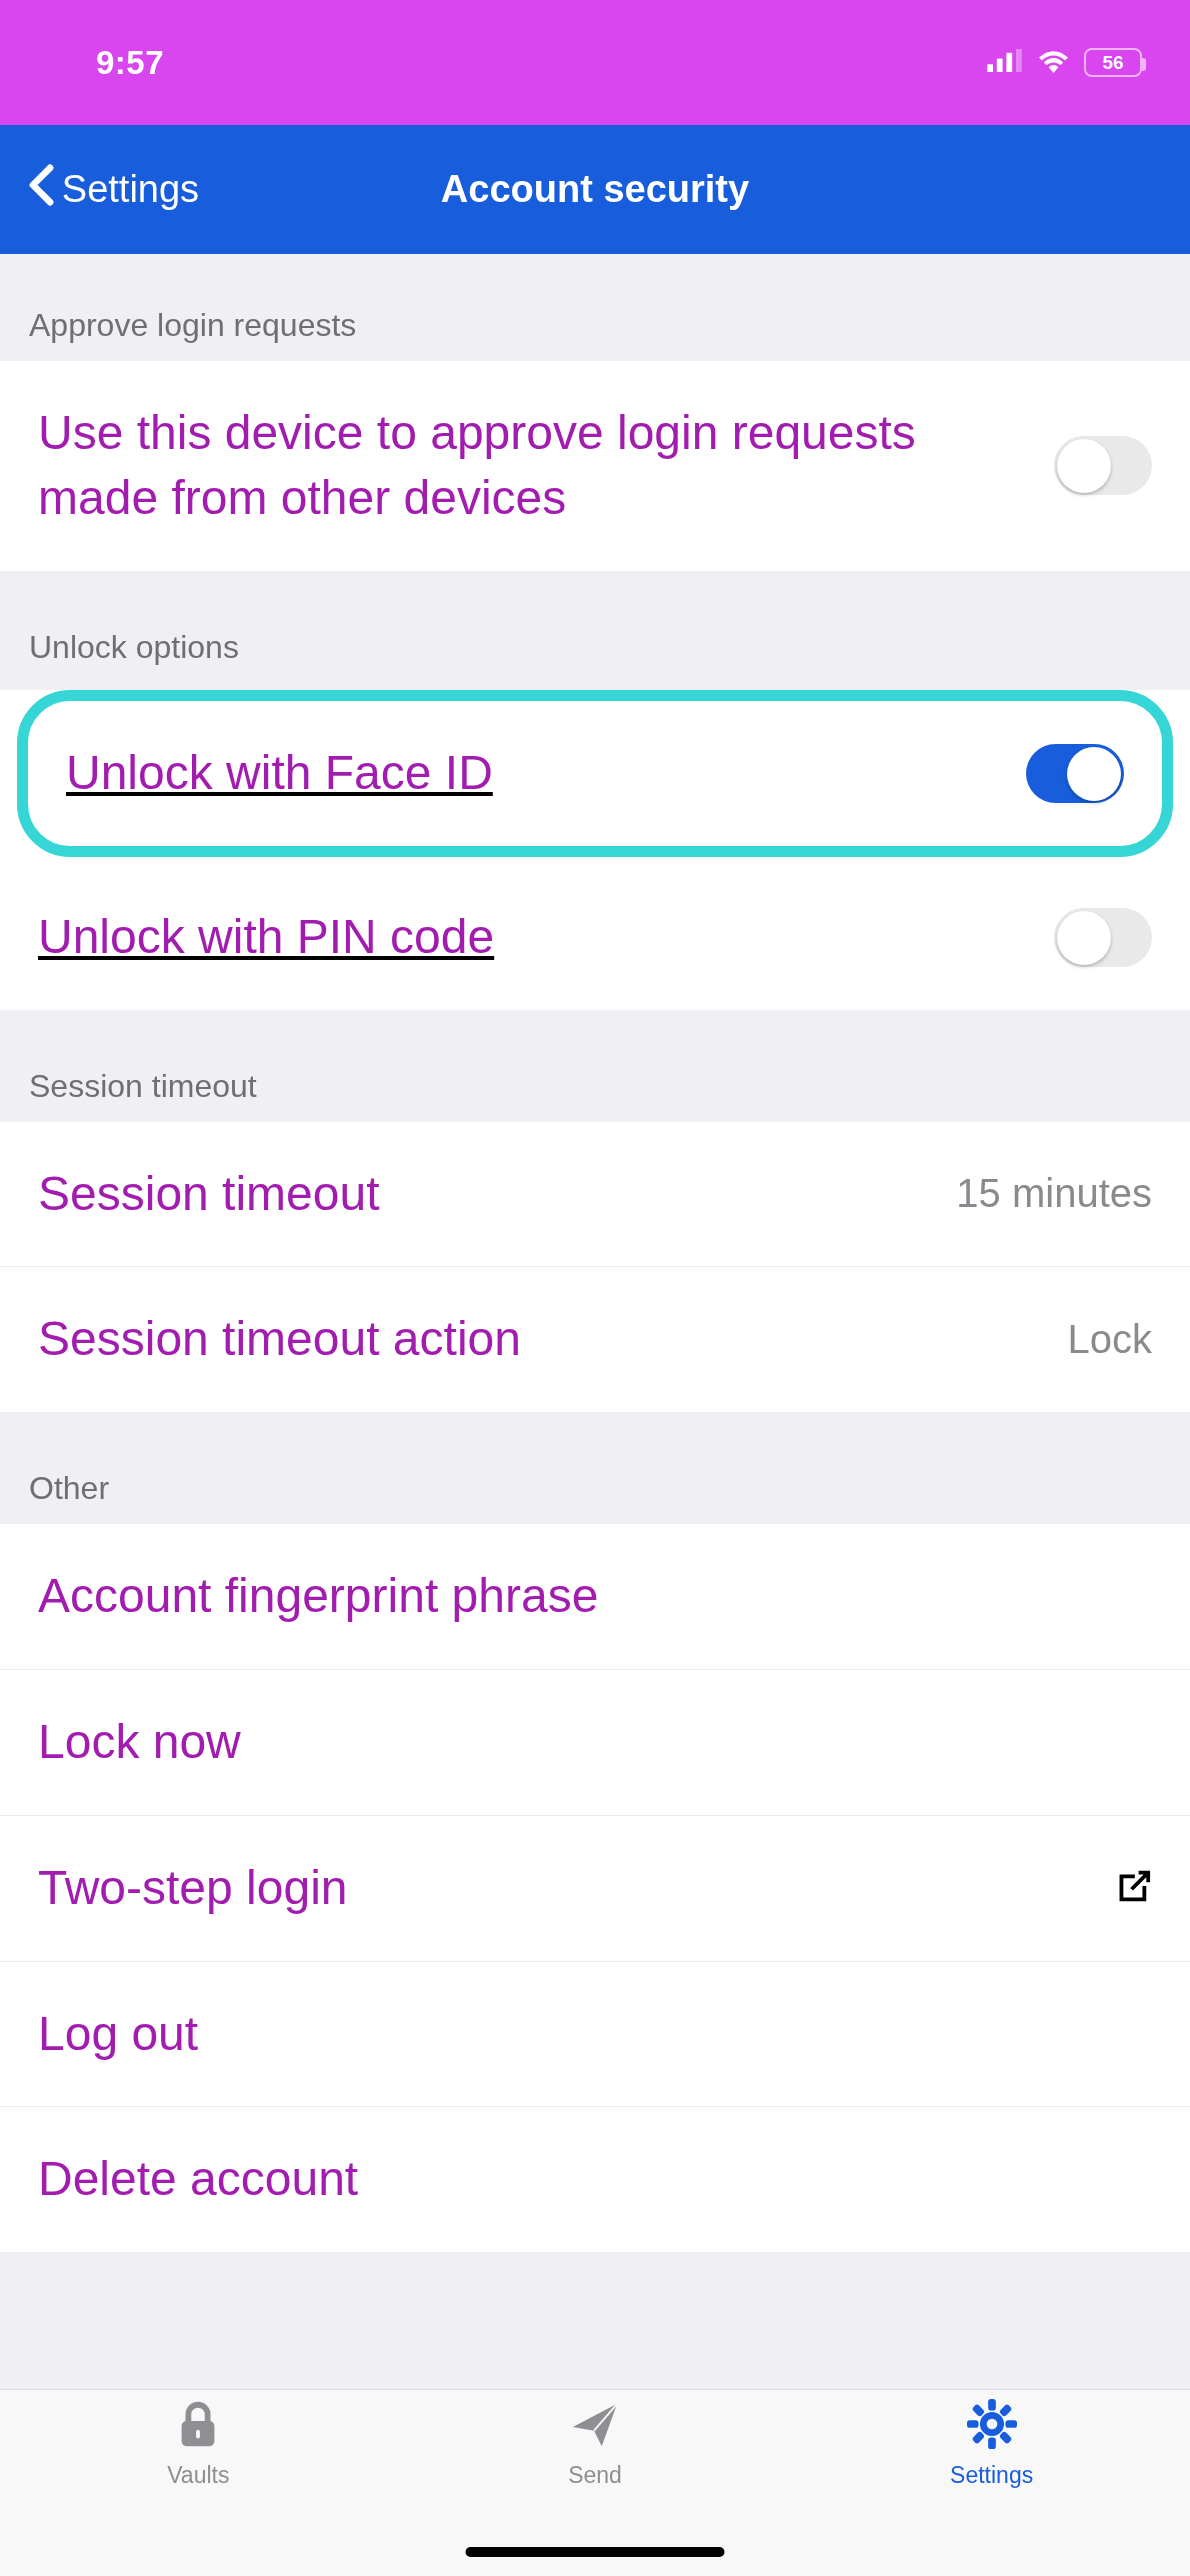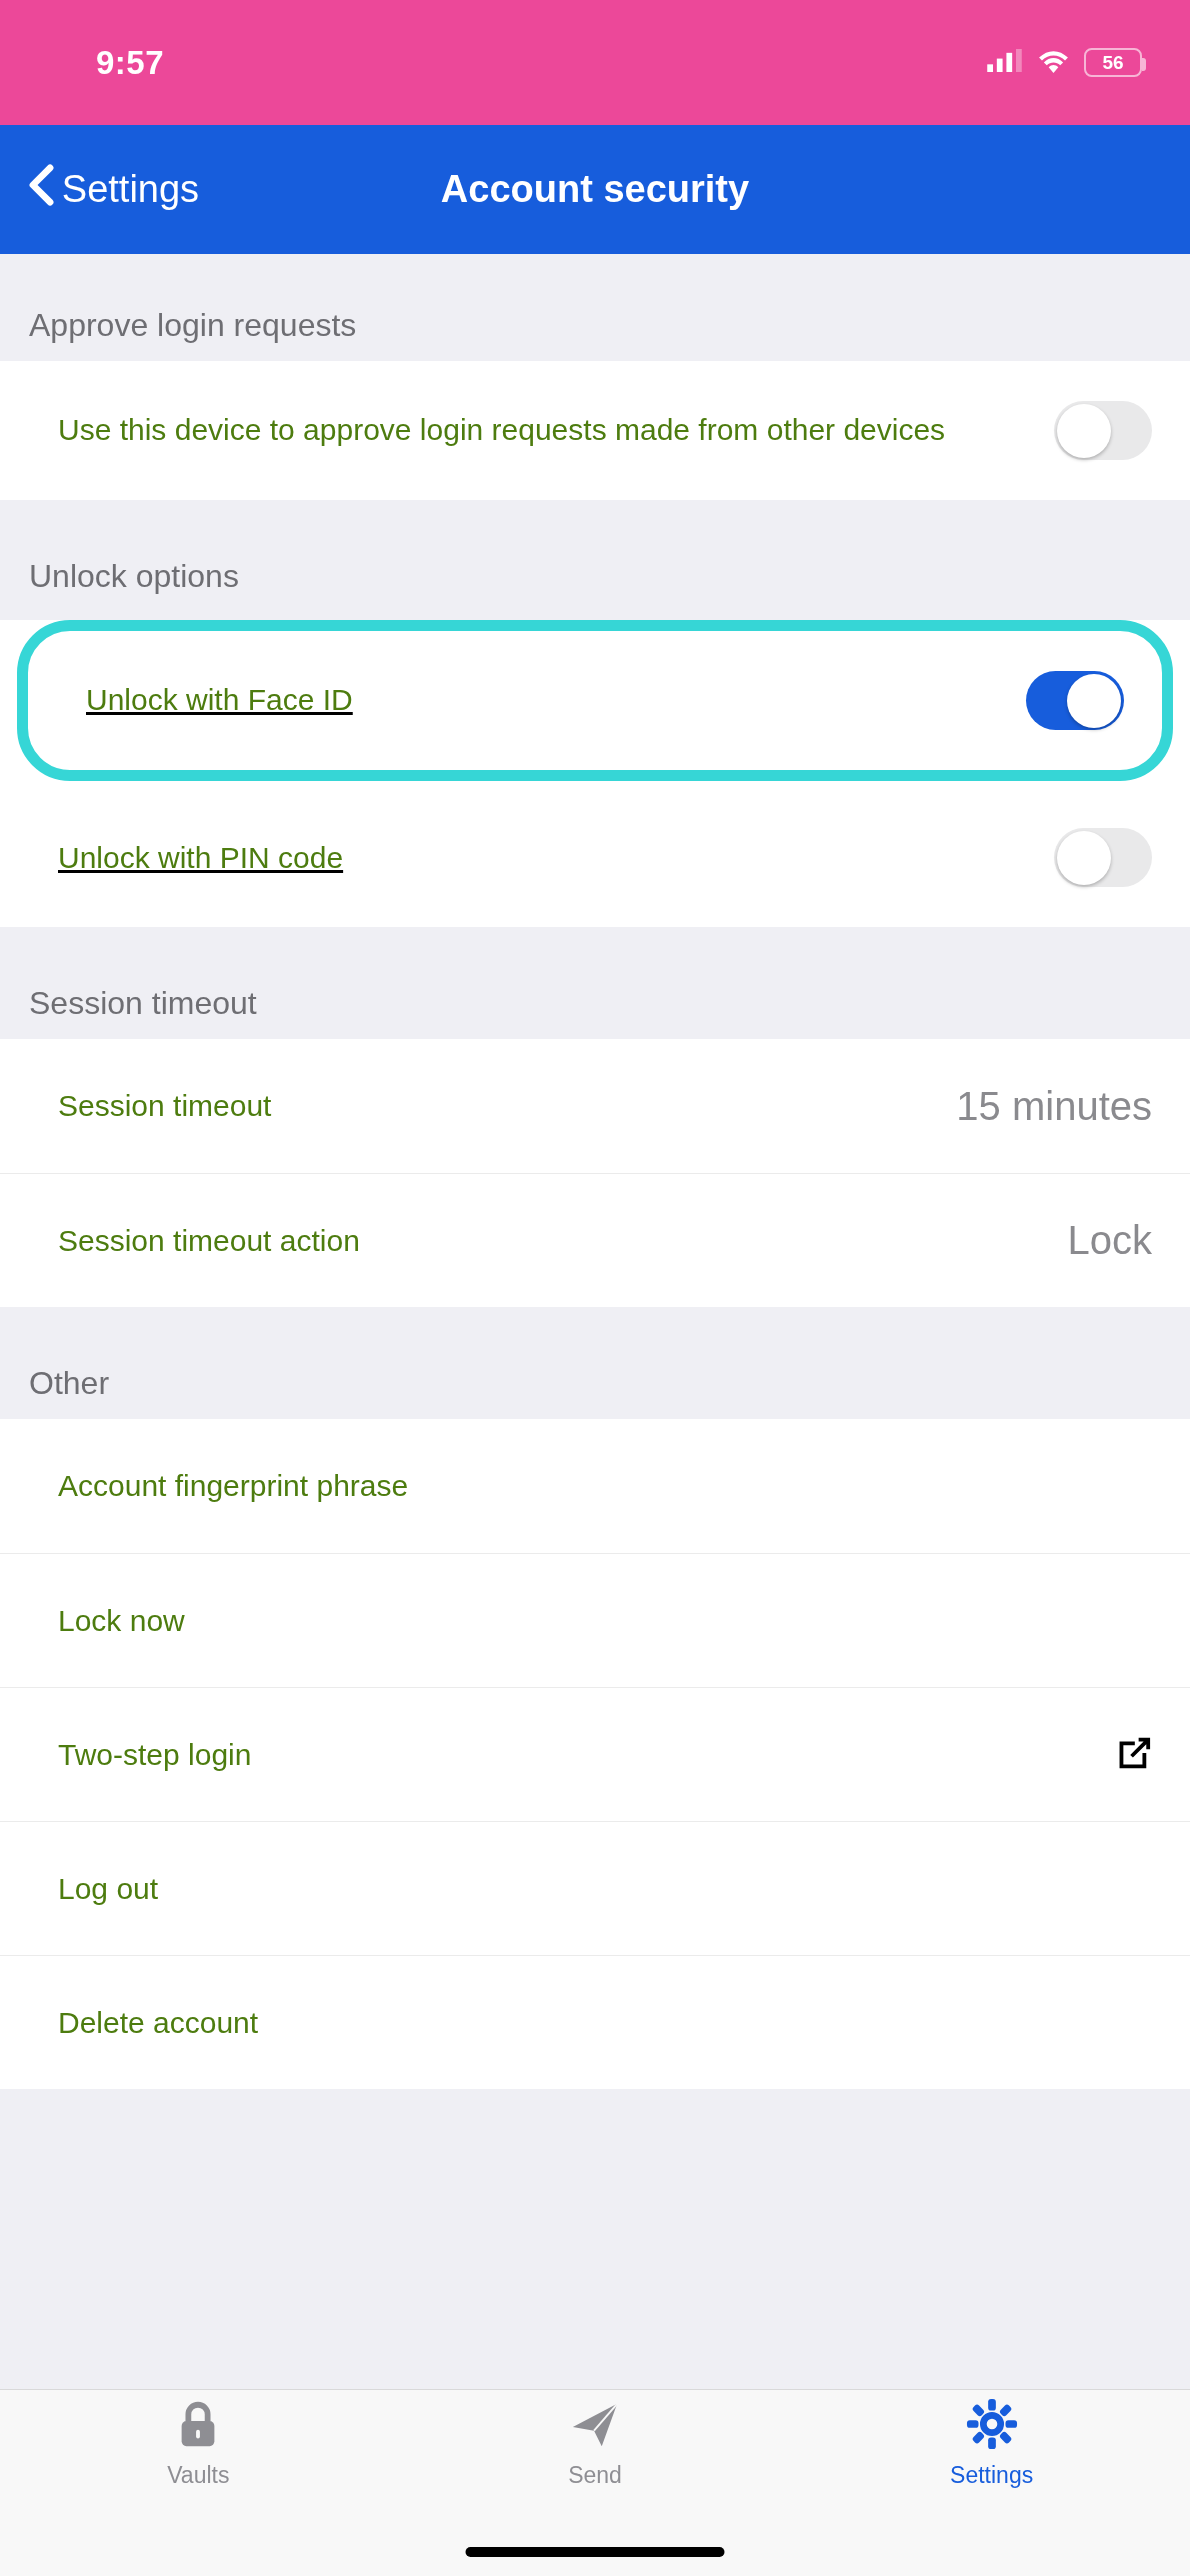--- a/index.html
+++ b/index.html
@@ -1,36 +1,36 @@
 <!DOCTYPE html>
 <html><head>
   <meta charset="utf-8">
   <style>
     * { margin: 0; padding: 0; box-sizing: border-box; }
     html, body { width: 1190px; height: 2576px; font-family: -apple-system, 'Helvetica Neue', Arial, sans-serif; background: #efeff4; overflow: hidden; }
 
     
-    .status-bar { background: #ec4899; height: 125px; display: flex; align-items: center; justify-content: space-between; padding: 0 48px 0 96px; color: #fff; }
+    .status-bar { background: #d946ef; height: 125px; display: flex; align-items: center; justify-content: space-between; padding: 0 48px 0 96px; color: #fff; }
     .status-time { font-size: 33px; font-weight: 700; letter-spacing: 0.5px; }
     .status-right { display: flex; align-items: center; gap: 13.4px; }
     .battery-box { border: 2.4px solid rgba(255,255,255,0.6); border-radius: 7.7px; width: 58px; height: 29px; display:flex; align-items:center; justify-content:center; font-size: 19px; font-weight: 700; position: relative; }
     .battery-box::after { content:''; position:absolute; right:-5.7px; top:7.7px; width:3.8px; height:13.4px; background: rgba(255,255,255,0.6); border-radius: 0 2.9px 2.9px 0;}
 
     
     .nav-bar { background: #175ddc; height: 129px; display: flex; align-items: center; position: relative; }
     .back-btn { display: flex; align-items: center; gap: 5.8px; color: #fff; font-size: 38px; padding-left: 27px; }
     .nav-title { position: absolute; left: 0; right: 0; text-align: center; color: #fff; font-size: 38px; font-weight: 700; pointer-events: none; }
 
     
     .section-header { color: #6e6e73; font-size: 32px; padding: 58px 29px 17px; }
     .section-header.first { padding-top: 53px; }
     .row-group { background: #fff; }
     .row { display: flex; align-items: center; justify-content: space-between; padding: 40px 38px; min-height: 134px; gap: 29px; }
     .row + .row { border-top: 1px solid rgba(0,0,0,0.08); }
-    .row-label { font-size: 30px; color: #4d7c0f; line-height: 1.35; flex: 1; margin-left: 20px; }
+    .row-label { font-size: 48px; color: #a21caf; line-height: 1.35; flex: 1; }
     .row-value { font-size: 40px; color: #8a8a8e; }
 
     
     .switch { width: 98px; height: 59px; border-radius: 38px; background: #e9e9ea; position: relative; flex-shrink: 0; }
     .switch .knob { width: 54px; height: 54px; border-radius: 50%; background:#fff; position:absolute; top:2.9px; left:2.9px; box-shadow: 0 1.9px 3.8px rgba(0,0,0,0.25); transition: left .2s; }
     .switch.on { background: #175ddc; }
     .switch.on .knob { left: 41px; }
 
     
     .highlight { border: 11.5px solid #36d6d6; border-radius: 53px; margin: 7.7px 17px; }

